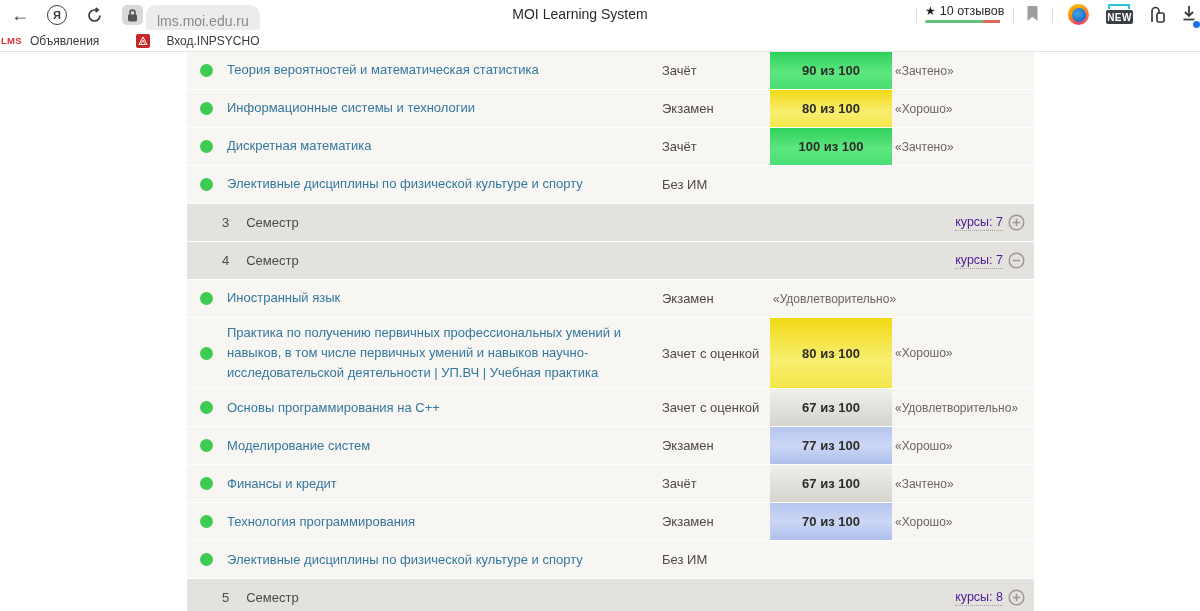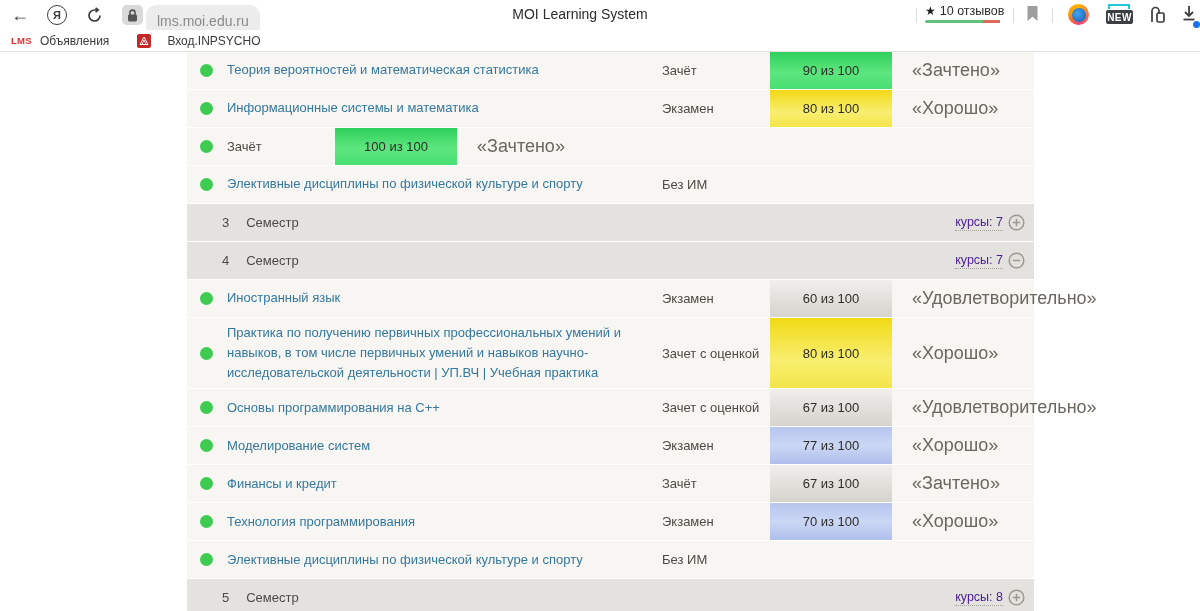--- a/index.html
+++ b/index.html
@@ -42,44 +42,44 @@
     border-radius:2px; color:#fff; font-size:10px; font-weight:bold; letter-spacing:.4px;
     display:flex; align-items:center; justify-content:center; }
   .collections { position:absolute; left:1146px; top:4px; cursor:pointer; }
   .download { position:absolute; left:1180px; top:4px; width:24px; height:24px; cursor:pointer; }
   .download .dot { position:absolute; right:4px; bottom:0; width:7px; height:7px;
     border-radius:50%; background:#1a73e8; }
 
   
   .bookmarks { position:absolute; top:30px; left:0; width:1200px; height:22px; background:#fff;
     border-bottom:1px solid #e3e3e1; display:flex; align-items:center; }
-  .bm-item { display:flex; align-items:center; gap:7px; margin-left:10px; cursor:pointer;
+  .bm-item { display:flex; align-items:center; gap:7px; cursor:pointer;
     font-size:12px; color:#3a3a3a; }
-  .bm-item + .bm-item { margin-left:28px;gap:16px; }
+  .bm-item + .bm-item { margin-left:37px;gap:16px; }
   .lms-logo { color:#e03131; font-weight:bold; font-size:9.5px; letter-spacing:.3px;
     border:1px solid transparent; }
   .pyr-fav { width:14px; height:14px; background:#c62828; border-radius:2px;
     display:flex; align-items:center; justify-content:center; }
 
   
   .content { position:absolute; top:52px; left:12px; width:1200px; height:559px; background:#fff; }
   .table { position:absolute; left:175px; top:0; width:847px; }
   .row { display:flex; align-items:center; background:#f7f6f2; min-height:37px; margin-bottom:1px; }
   .cell-dot { width:40px; display:flex; justify-content:flex-start; padding-left:13px; flex:none; }
   .dot { width:13px; height:13px; border-radius:50%; background:#3ecb52; }
   .cell-name { width:435px; flex:none; color:#35789f; font-size:13px; line-height:1.55;
     padding:5px 10px 5px 0; cursor:pointer; }
   .cell-exam { width:108px; flex:none; color:#4e4a45; font-size:13px; }
   .cell-badge { width:122px; flex:none; align-self:stretch; display:flex; align-items:center;
-    justify-content:center; font-size:13px; font-weight:normal; color:#2e2c28; }
+    justify-content:center; font-size:13px; font-weight:bold; color:#2e2c28; }
   .badge-green  { background:linear-gradient(180deg,#2fd05c 0%,#5de67e 55%,#49df72 100%); }
   .badge-yellow { background:linear-gradient(180deg,#f1d914 0%,#f8ee70 60%,#f4e54a 100%); }
   .badge-silver { background:linear-gradient(180deg,#f0efec 0%,#dddbd6 70%,#d6d4cf 100%); }
   .badge-blue   { background:linear-gradient(180deg,#b6c5ef 0%,#ccd7f5 50%,#aebfec 100%); }
-  .cell-grade { flex:1; padding-left:20px; color:#6b6760; font-size:18px; }
+  .cell-grade { flex:1; padding-left:3px; color:#6b6760; font-size:12px; }
   .sem-row { display:flex; align-items:center; background:#e4e2de; height:37px; margin:1px 0 1px 0; }
   .sem-num { margin-left:35px; color:#4c4a47; font-size:13px; }
   .sem-label { margin-left:17px; color:#4c4a47; font-size:13px; }
   .sem-right { margin-left:auto; display:flex; align-items:center; gap:5px; margin-right:9px; }
   .sem-courses { color:#4c1d95; font-size:12.5px; border-bottom:1px dotted #a5a19a;
     padding-bottom:1px; cursor:pointer; }
   .sem-toggle { cursor:pointer; display:flex; }
 </style>
 </head>
 <body>
@@ -183,29 +183,30 @@
         </div>
         <div class="cell-name">Теория вероятностей и математическая статистика</div>
         <div class="cell-exam">Зачёт</div>
         <div class="cell-badge badge-green">90 из 100</div>
         <div class="cell-grade">«Зачтено»</div>
       </div>
       <div class="row">
         <div class="cell-dot">
           <div class="dot"></div>
         </div>
-        <div class="cell-name">Информационные системы и математика</div>
+        <div class="cell-name">Информационные системы и технологии</div>
         <div class="cell-exam">Экзамен</div>
         <div class="cell-badge badge-yellow">80 из 100</div>
         <div class="cell-grade">«Хорошо»</div>
       </div>
       <div class="row">
         <div class="cell-dot">
           <div class="dot"></div>
         </div>
+        <div class="cell-name">Дискретная математика</div>
         <div class="cell-exam">Зачёт</div>
         <div class="cell-badge badge-green">100 из 100</div>
         <div class="cell-grade">«Зачтено»</div>
       </div>
       <div class="row">
         <div class="cell-dot">
           <div class="dot"></div>
         </div>
         <div class="cell-name">Элективные дисциплины по физической культуре и спорту</div>
         <div class="cell-exam">Без ИМ</div>
@@ -238,21 +239,20 @@
             </svg>
           </div>
         </div>
       </div>
       <div class="row">
         <div class="cell-dot">
           <div class="dot"></div>
         </div>
         <div class="cell-name">Иностранный язык</div>
         <div class="cell-exam">Экзамен</div>
-        <div class="cell-badge badge-silver">60 из 100</div>
         <div class="cell-grade">«Удовлетворительно»</div>
       </div>
       <div class="row">
         <div class="cell-dot">
           <div class="dot"></div>
         </div>
         <div class="cell-name">Практика по получению первичных профессиональных умений и навыков, в том числе первичных умений и навыков научно-исследовательской деятельности | УП.ВЧ | Учебная практика</div>
         <div class="cell-exam">Зачет с оценкой</div>
         <div class="cell-badge badge-yellow">80 из 100</div>
         <div class="cell-grade">«Хорошо»</div>

